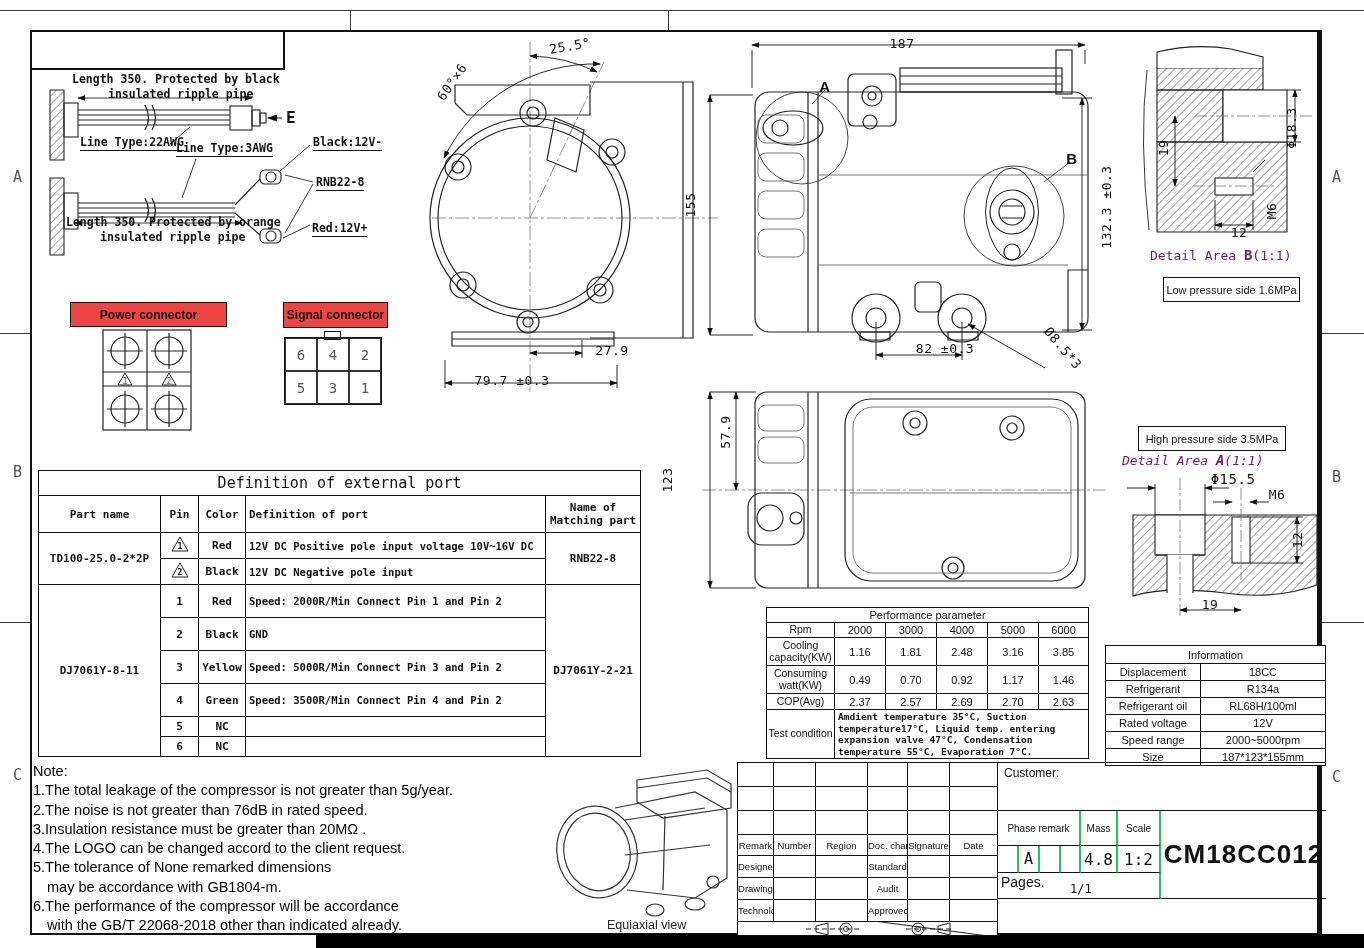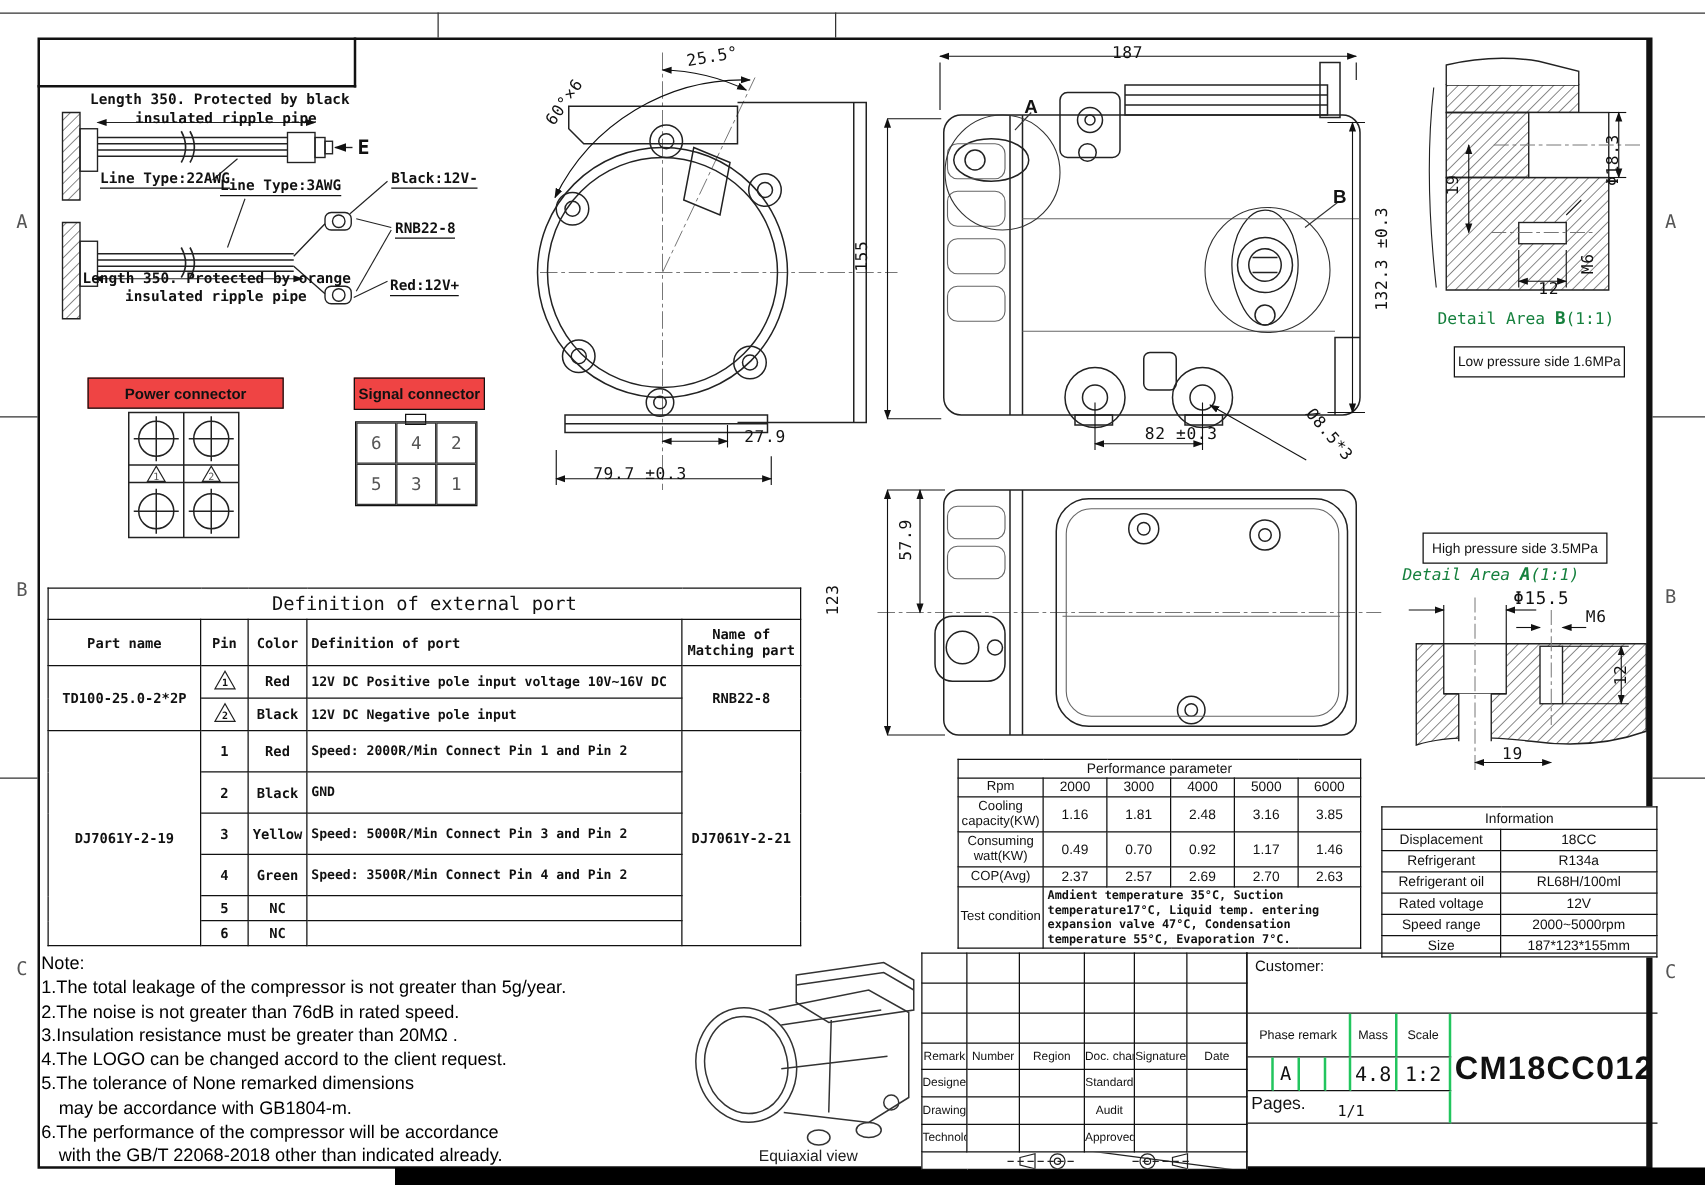--- a/index.html
+++ b/index.html
@@ -5,21 +5,21 @@
   html,body{margin:0;padding:0;background:#fff;}
   #sheet{position:relative;width:1364px;height:948px;background:#fff;overflow:hidden;
          font-family:"Liberation Sans",sans-serif;color:#111;}
   .abs{position:absolute;}
   .line{position:absolute;background:#333;}
   .mono{font-family:"DejaVu Sans Mono",monospace;}
   
   .dim{position:absolute;font-family:"DejaVu Sans Mono",monospace;font-size:13px;color:#111;
        white-space:nowrap;transform:translate(-50%,-50%);letter-spacing:.5px;}
   .dim.rot{transform:translate(-50%,-50%) rotate(-90deg);}
-  .cap{position:absolute;font-family:"DejaVu Sans Mono",monospace;font-size:13px;color:#15803d;white-space:nowrap;text-align:right;}
+  .cap{position:absolute;font-family:"DejaVu Sans Mono",monospace;font-size:13px;color:#701a75;white-space:nowrap;text-align:right;}
   .cap b{font-size:14px;}
   .notebox{position:absolute;border:1px solid #111;display:flex;align-items:center;justify-content:center;
        font-size:11px;white-space:nowrap;background:#fff;}
   
   .wlab{position:absolute;font-family:"DejaVu Sans Mono",monospace;font-size:11.5px;font-weight:700;
         color:#111;white-space:nowrap;}
   .wlab.ul{border-bottom:1px solid #111;padding-bottom:1px;}
   
   .zone{position:absolute;font-family:"DejaVu Sans Mono",monospace;font-size:15px;color:#555;}
   
@@ -209,21 +209,21 @@
     </tr>
     <tr style="height:26px">
       <td><span class="pin-tri"><svg width="18" height="16">
                 <path d="M9,1 L1,15 H17 Z" fill="none" stroke="#222" stroke-width="1"></path>
                 <text x="9" y="13" text-anchor="middle" font-size="8" fill="#111" font-family="DejaVu Sans Mono">2</text>
               </svg></span></td>
       <td>Black</td>
       <td class="def">12V DC Negative pole input</td>
     </tr>
     <tr style="height:33px">
-      <td rowspan="6">DJ7061Y-2-19</td>
+      <td rowspan="6">DJ7061Y-8-11</td>
       <td>1</td>
       <td>Red</td>
       <td class="def">Speed:  2000R/Min  Connect Pin 1 and Pin 2</td>
       <td rowspan="6">DJ7061Y-2-21</td>
     </tr>
     <tr style="height:33px">
       <td>2</td>
       <td>Black</td>
       <td class="def">GND</td>
     </tr>

